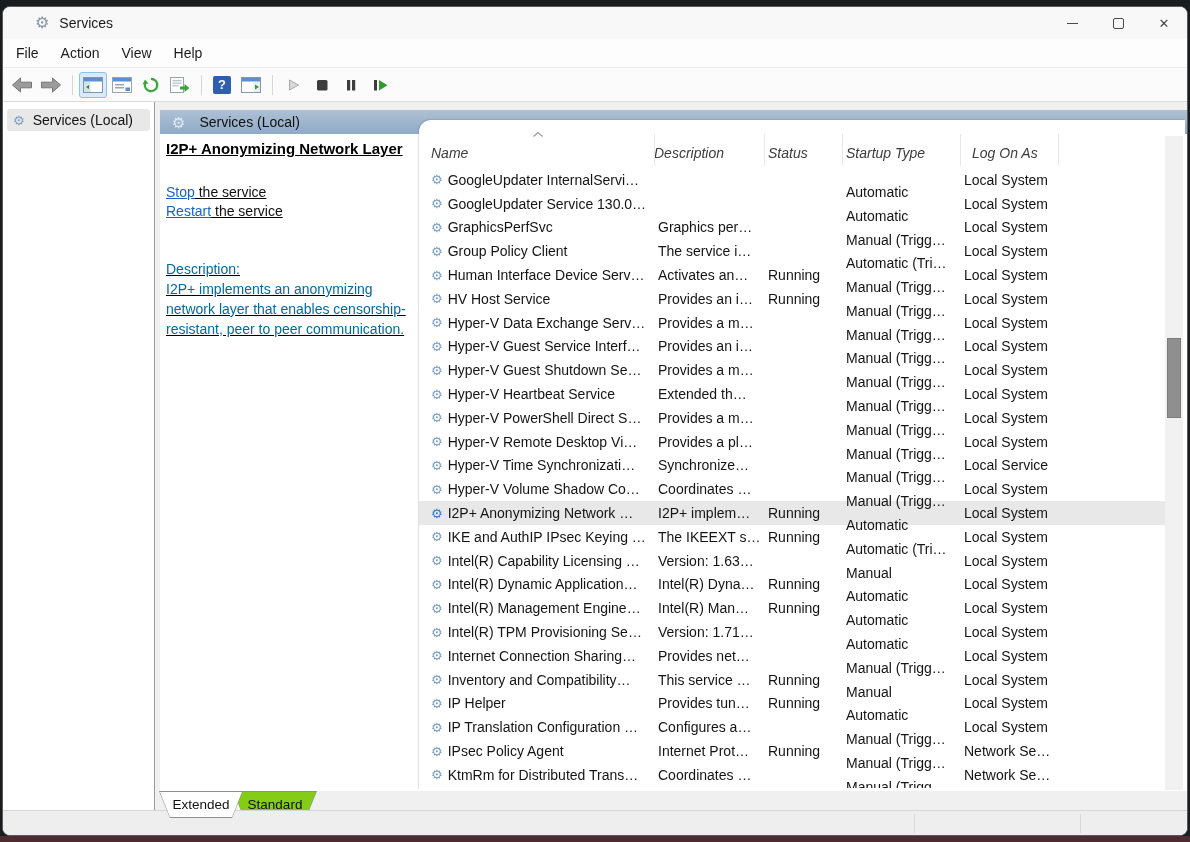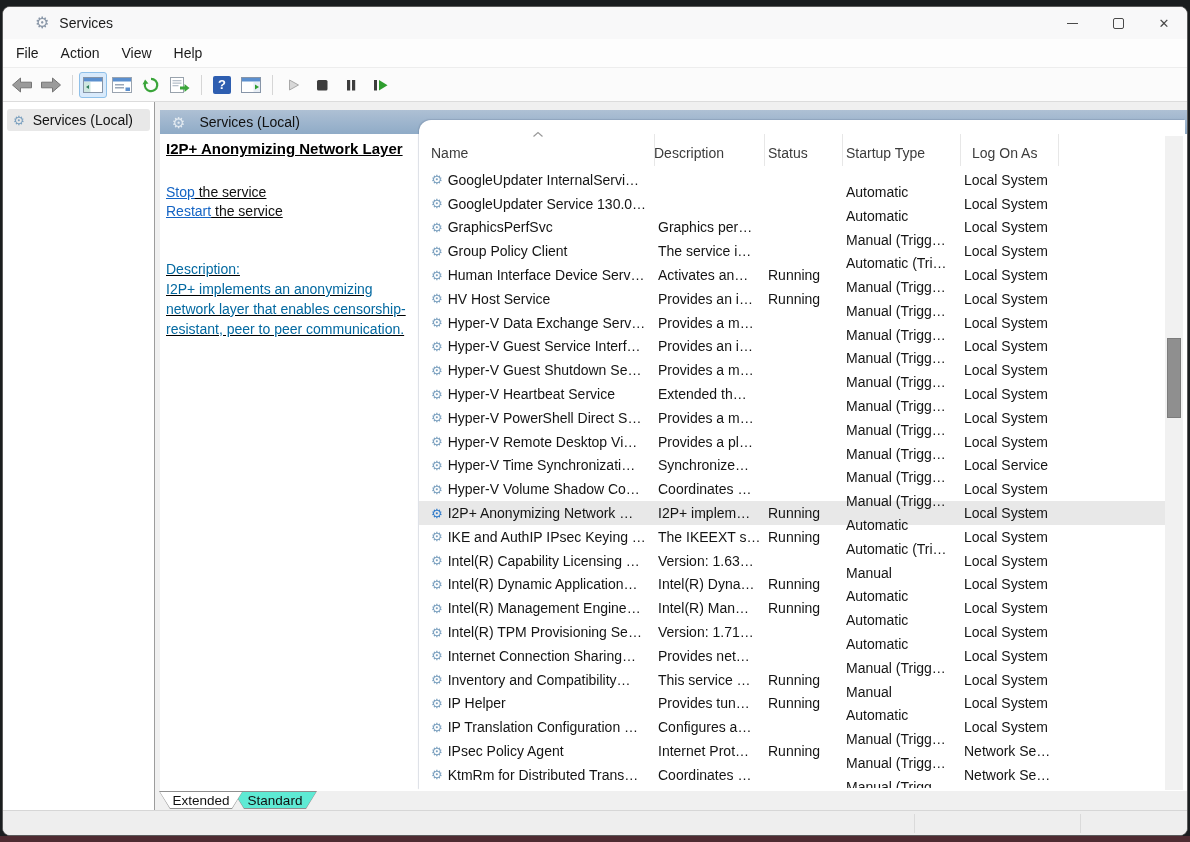--- a/index.html
+++ b/index.html
@@ -43,21 +43,21 @@
   .band .label{margin-left:14px;font-size:14px;color:#101010;}
   .content-white{position:absolute;left:157px;top:32px;right:0;height:657px;background:#fff;}
   
   .extended{position:absolute;left:163px;top:38px;width:250px;text-decoration:underline;}
   .svc-title{font-size:15px;font-weight:bold;color:#000;}
   .links{margin-top:26px;font-size:14px;line-height:19px;color:#111;}
   a.link{color:var(--link,#1464c4);text-decoration:underline;cursor:pointer;}
   .desc-block{margin-top:38px;font-size:14px;line-height:20px;color:#0369a1;width:244px;}
   
   .table-panel{position:absolute;left:416px;top:18px;right:2px;height:670px;background:#fff;border-top-left-radius:12px;box-shadow:-1px -1px 1px rgba(60,80,110,0.18);}
-  .thead{position:absolute;left:0;top:0;right:20px;height:48px;display:flex;align-items:flex-end;padding-bottom:7px;font-size:14px;color:#3c3c3c;box-sizing:border-box;}
+  .thead{position:absolute;left:0;top:0;right:20px;height:48px;display:flex;align-items:flex-end;padding-bottom:7px;font-size:14px;color:#3c3c3c;box-sizing:border-box;font-style:italic;}
   .hc{box-sizing:border-box;white-space:nowrap;overflow:hidden;}
   .h-name{width:235px;padding-left:12px;}
   .h-desc{width:110px;padding-left:0;}
   .h-status{width:78px;padding-left:4px;}
   .h-startup{width:118px;padding-left:4px;}
   .h-logon{flex:1;padding-left:12px;}
   .hsep{position:absolute;top:14px;height:32px;width:1px;background:#e7e7e7;}
   .sort-caret{position:absolute;left:113px;top:11px;}
   .rows{position:absolute;left:0;top:48px;right:20px;bottom:2px;overflow:hidden;}
   .trow{height:23.8px;display:flex;align-items:center;font-size:14px;color:#141414;white-space:nowrap;}
@@ -68,23 +68,23 @@
   .trow.selected .c-name .gear{color:var(--gear-sel,#2f7ac9);}
   .c-desc{width:110px;padding-left:4px;}
   .c-status{width:78px;padding-left:4px;}
   .c-startup{width:118px;padding-left:4px;margin-top:24px;}
   .c-logon{flex:1;padding-left:4px;}
   
   .vscroll{position:absolute;left:1162px;top:34px;width:18px;height:654px;background:#f1f1f1;}
   .vthumb{position:absolute;left:2px;right:2px;top:202px;height:80px;background:#8f8f8f;border:1px solid #7c7c7c;box-sizing:border-box;}
   
   .tabs{position:absolute;left:156px;top:689px;height:23px;display:flex;}
-  .tab{position:relative;width:84px;height:18px;margin-right:-10px;}
+  .tab{position:relative;width:84px;height:27px;margin-right:-10px;}
   .tab .shape{position:absolute;inset:0;clip-path:polygon(0 0,100% 0,calc(100% - 11px) 100%,11px 100%);background:#8f8f8f;}
-  .tab .face{position:absolute;inset:1px;clip-path:polygon(0 0,100% 0,calc(100% - 10px) 100%,10px 100%);background:#5eead4;display:flex;align-items:center;justify-content:center;font-size:13.5px;color:#111;}
+  .tab .face{position:absolute;inset:1px;clip-path:polygon(0 0,100% 0,calc(100% - 10px) 100%,10px 100%);background:#84cc16;display:flex;align-items:center;justify-content:center;font-size:13.5px;color:#111;}
   .tab.active{z-index:2;}
   .tab.active .face{background:#ffffff;}
   
   .statusbar{position:absolute;left:0;right:0;bottom:0;height:24px;background:#eeeeee;border-top:1px solid #d6d6d6;}
   .sb-sep{position:absolute;top:3px;bottom:2px;width:1px;background:#dadada;}
 </style>
 </head>
 <body>
 
 <div id="window">

